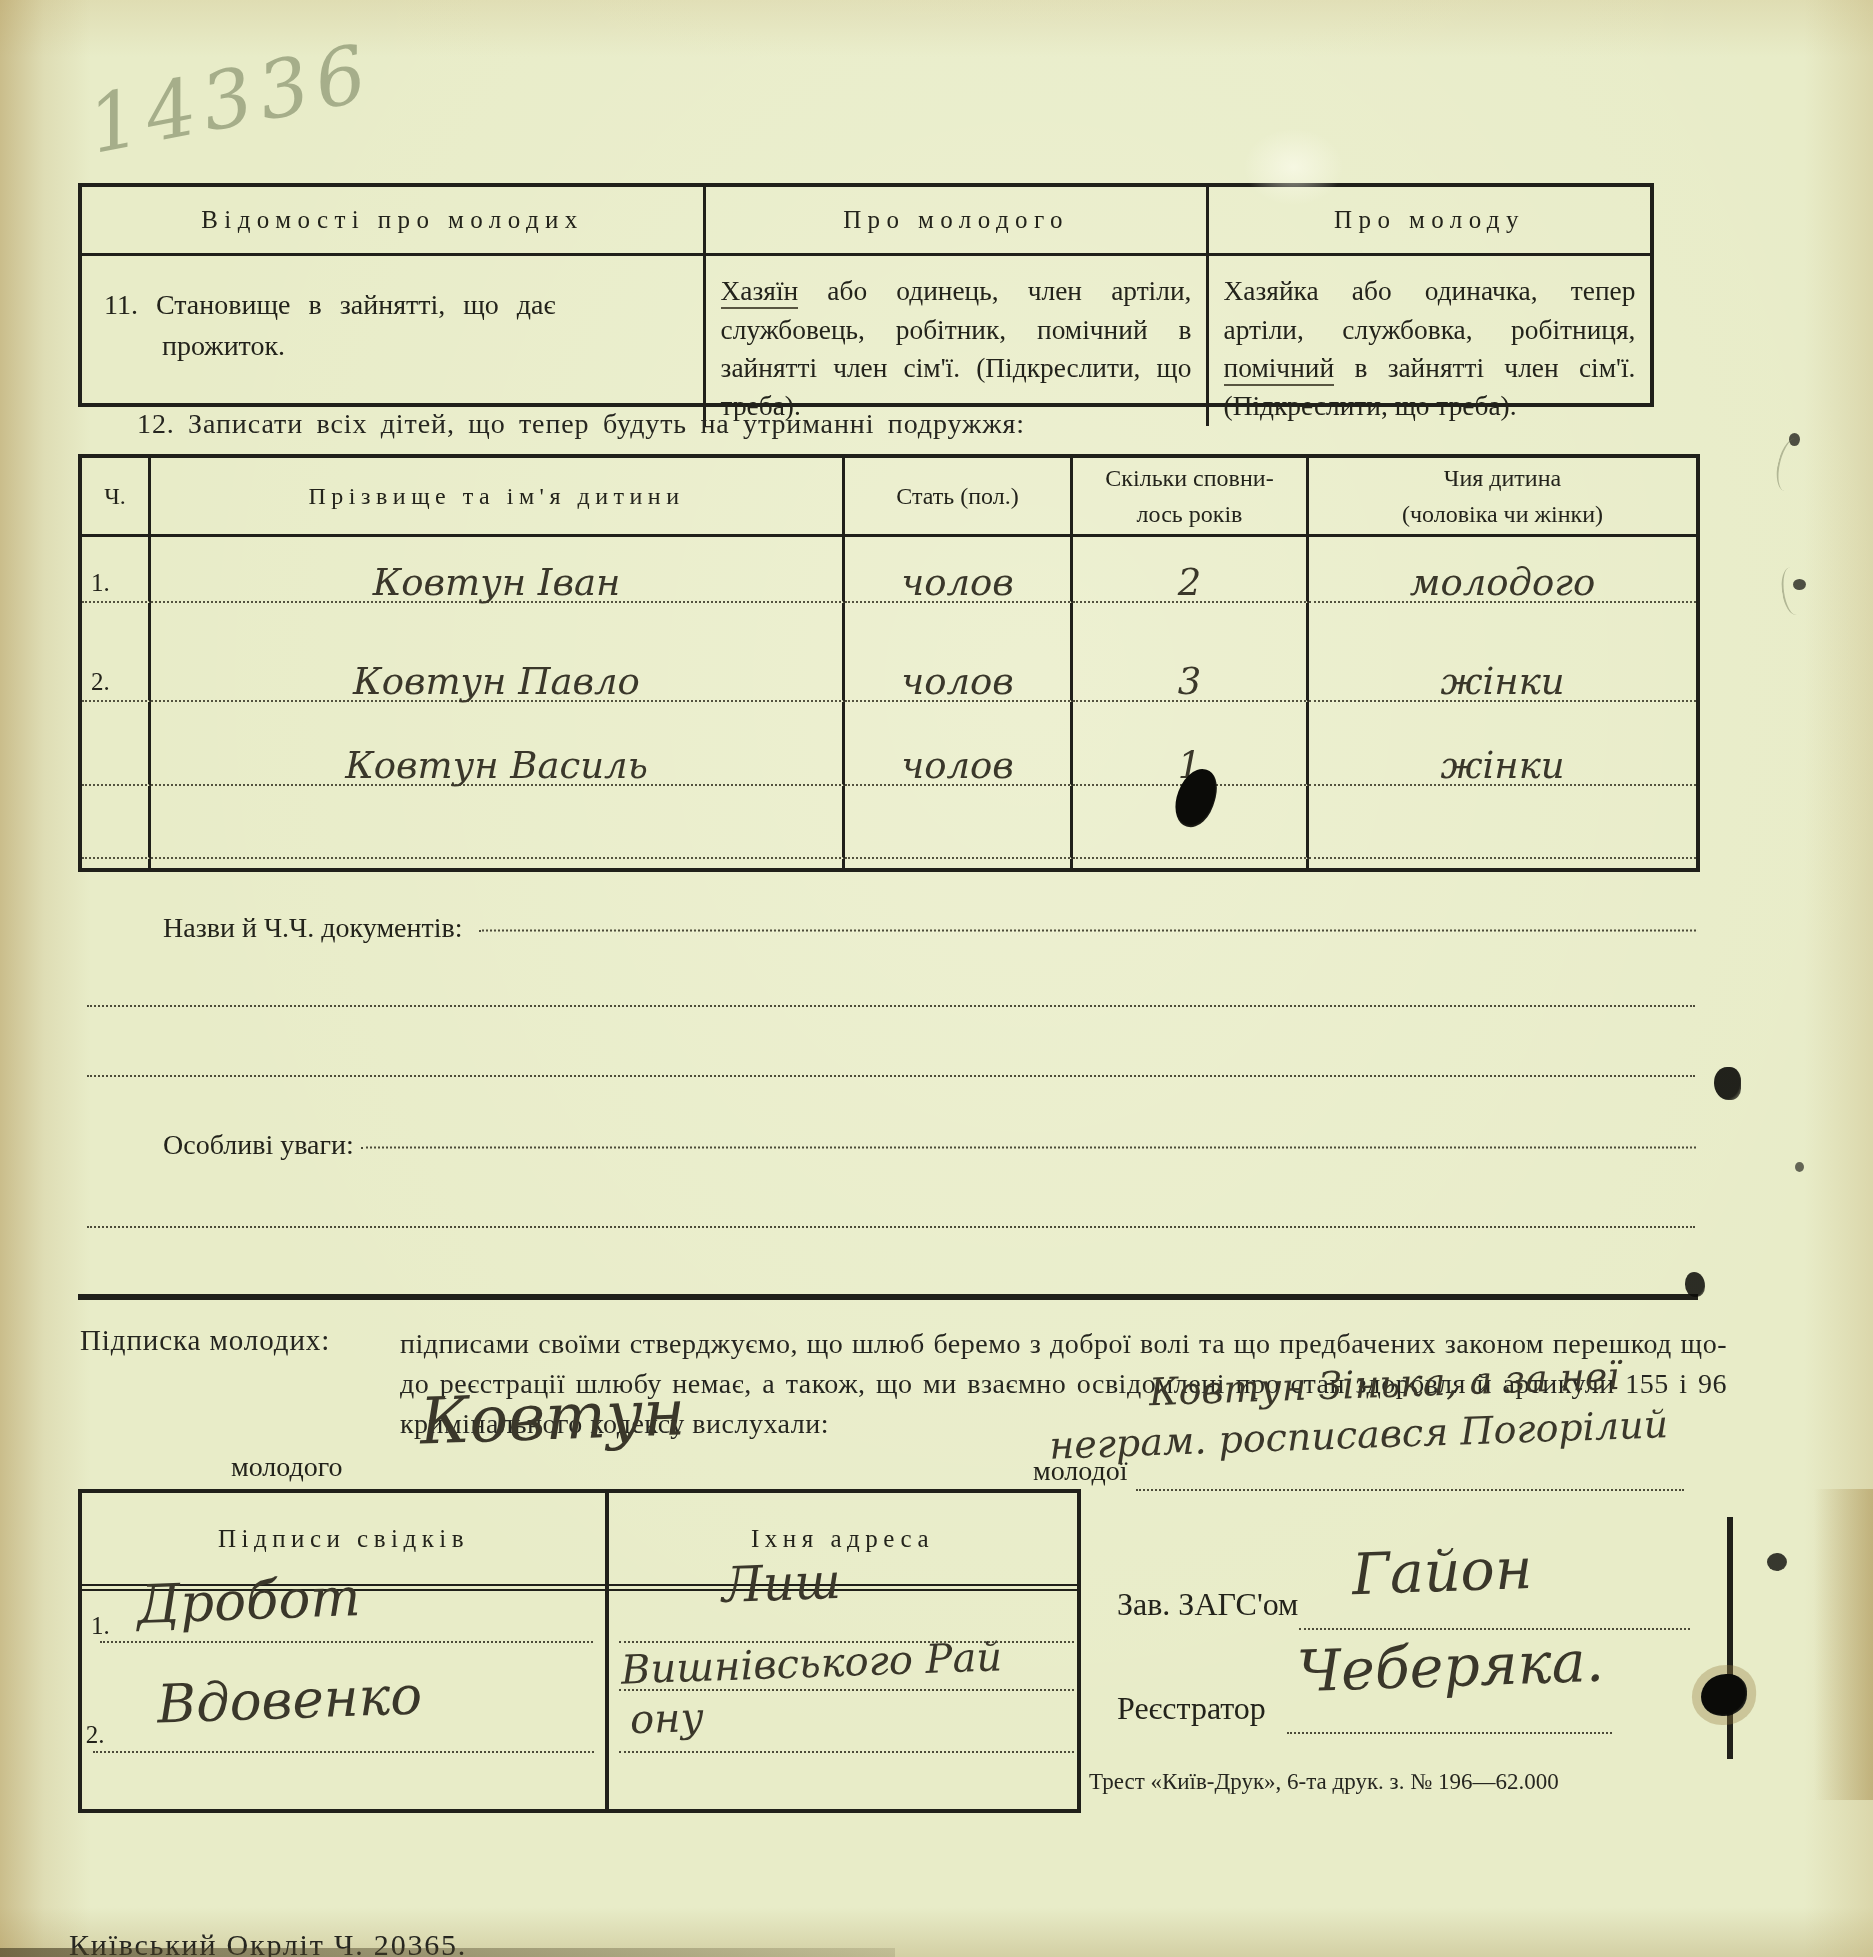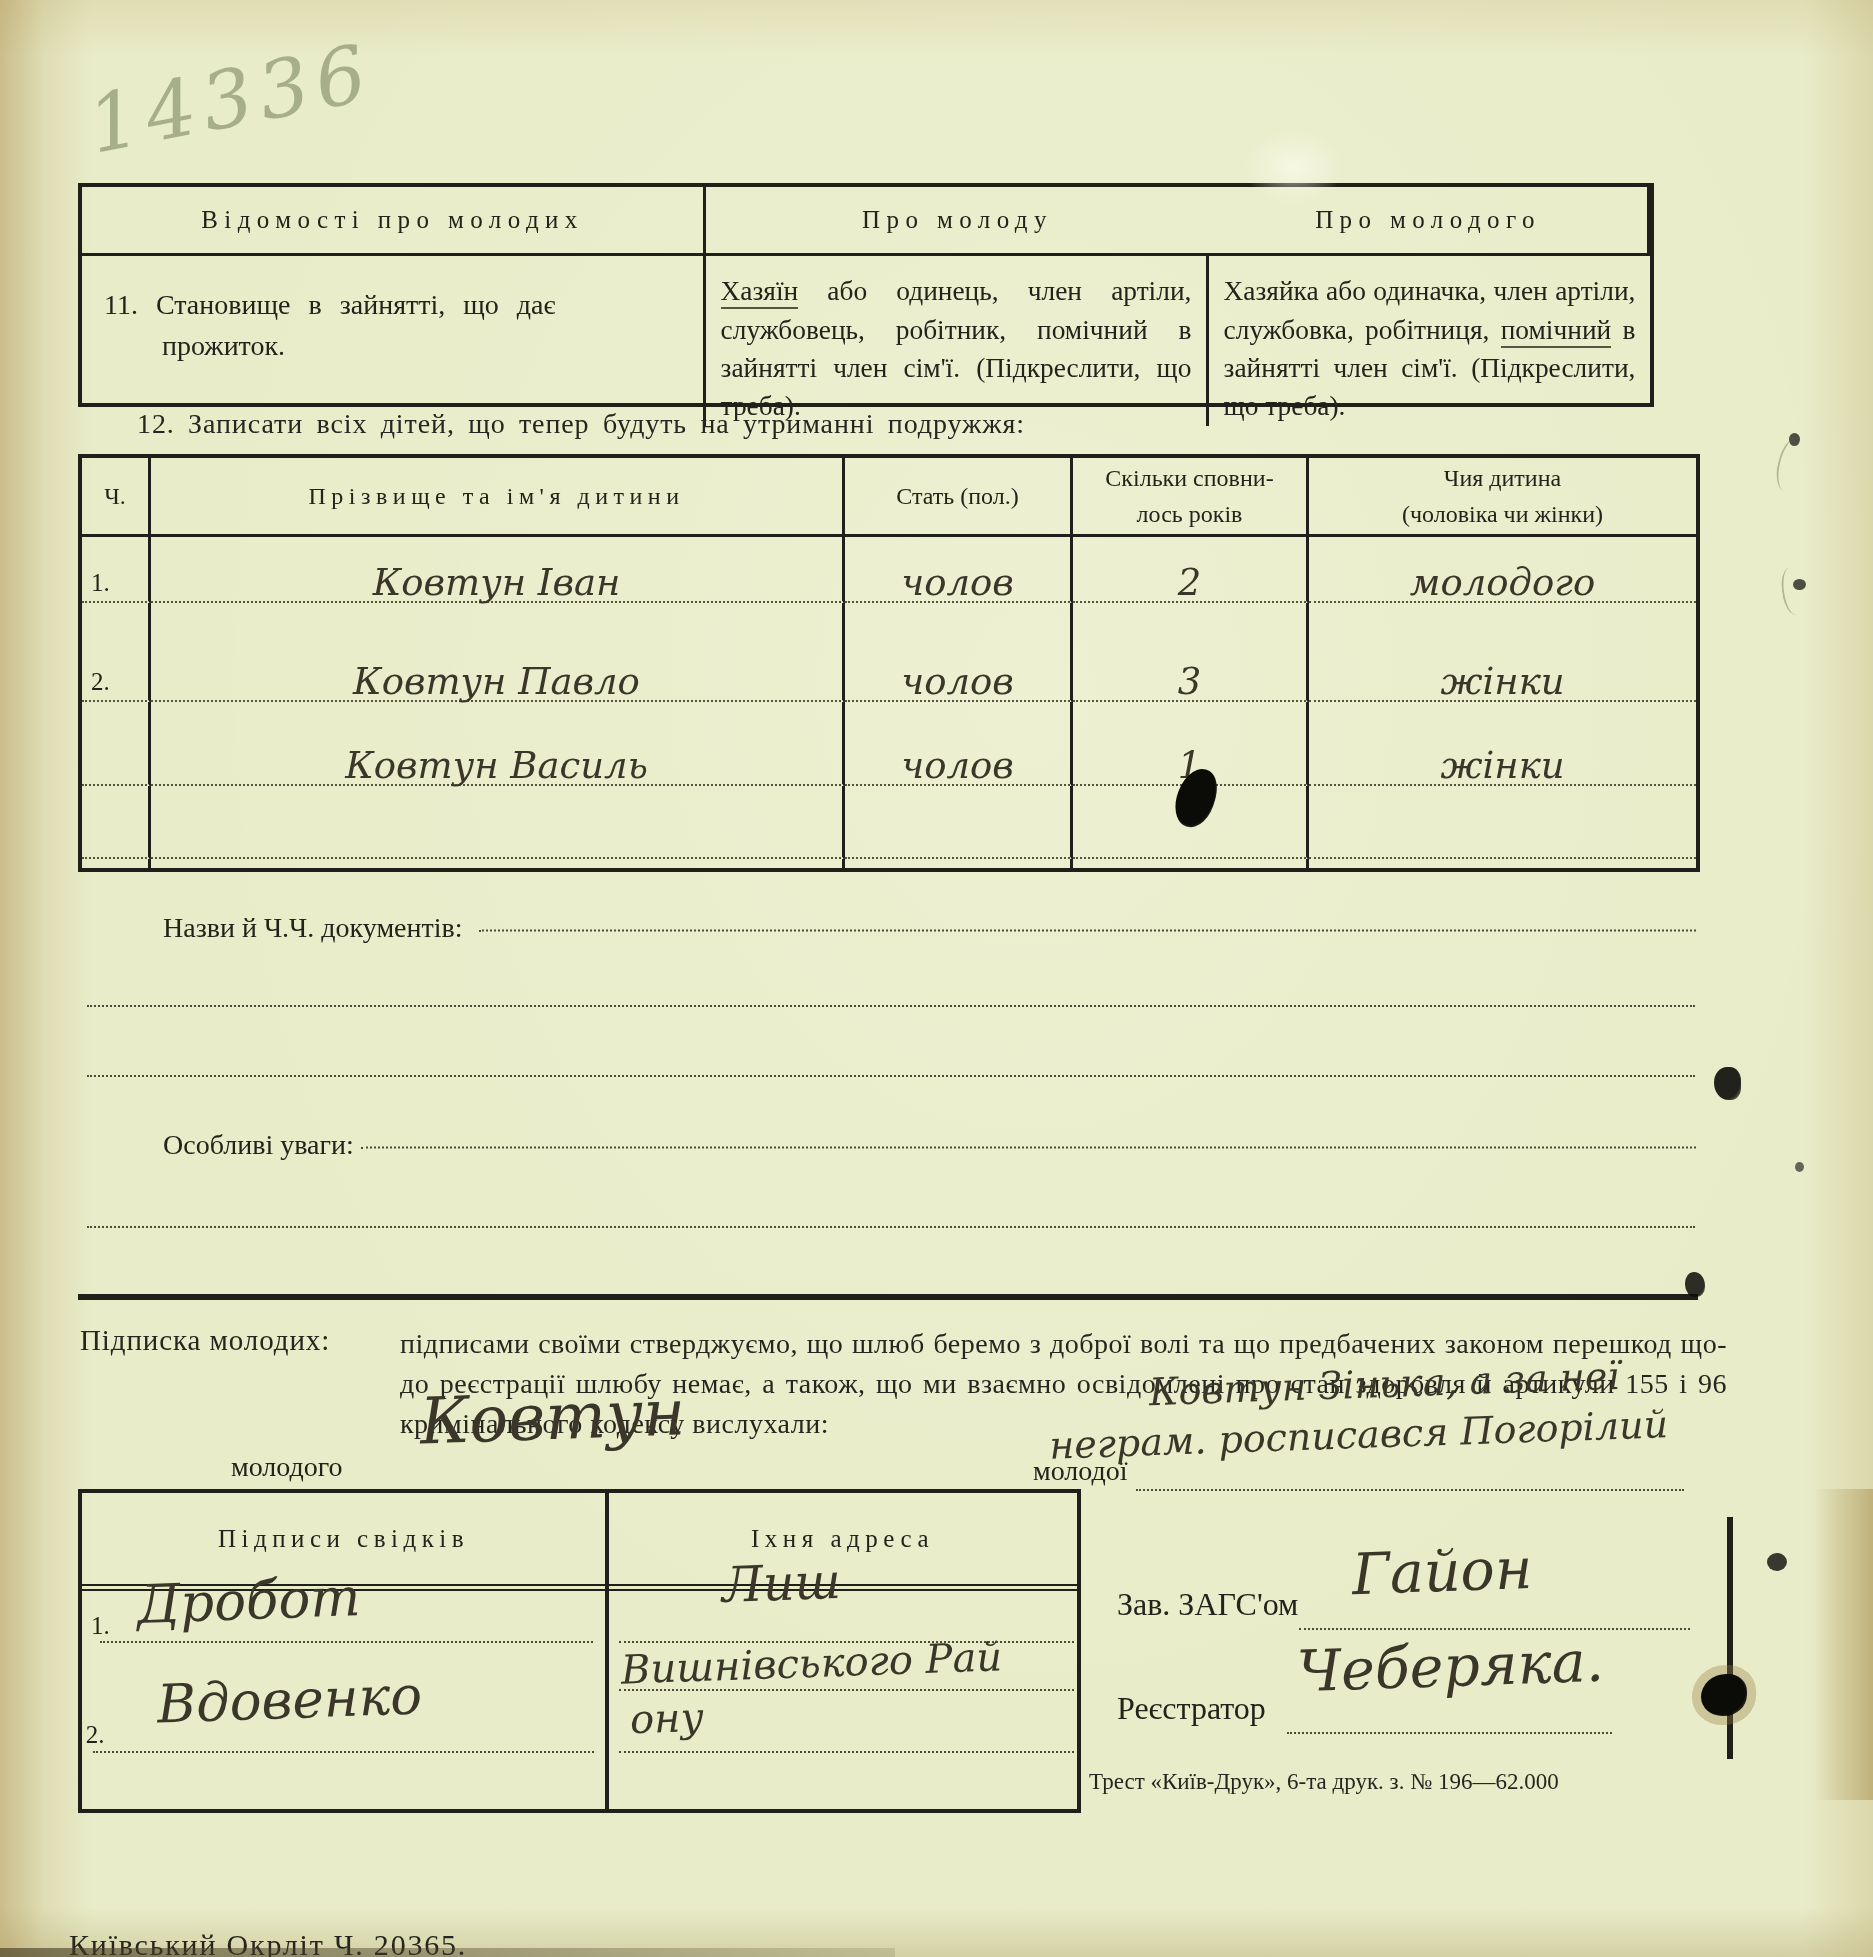--- a/index.html
+++ b/index.html
@@ -87,26 +87,26 @@
 </style>
 </head>
 <body>
 
 <div class="paper">
 
   <div class="abs pencil">14336</div>
 
   <div class="abs info-table">
     <div class="it-cell it-head br">Відомості про молодих</div>
+    <div class="it-cell it-head br">Про молодого</div>
     <div class="it-cell it-head">Про молоду</div>
-    <div class="it-cell it-head br">Про молодого</div>
 
     <div class="it-cell it-label br">11. Становище в зайнятті, що дає прожиток.</div>
     <div class="it-cell it-body br"><span class="ul-pen">Хазяїн</span><span> або одинець, член артіли, службовець, робітник, помічний в зайнятті член сім'ї. </span><span>(Підкреслити, що треба).</span></div>
-    <div class="it-cell it-body"><span>Хазяйка або одиначка, член артіли, службовка, робітниця, </span><span class="ul-pen">помічний</span><span> в зайнятті член сім'ї. </span><span>(Підкреслити, що треба).</span></div>
+    <div class="it-cell it-body"><span>Хазяйка або одиначка, тепер артіли, службовка, робітниця, </span><span class="ul-pen">помічний</span><span> в зайнятті член сім'ї. </span><span>(Підкреслити, що треба).</span></div>
   </div>
 
   <div class="abs sec12 print">12. Записати всіх дітей, що тепер будуть на утриманні подружжя:</div>
 
   <div class="abs ch-table">
     <div class="ch head">Ч.</div>
     <div class="ch head sp">Прізвище та ім'я дитини</div>
     <div class="ch head">Стать (пол.)</div>
     <div class="ch head pre">Скільки сповни-
 лось років</div>

